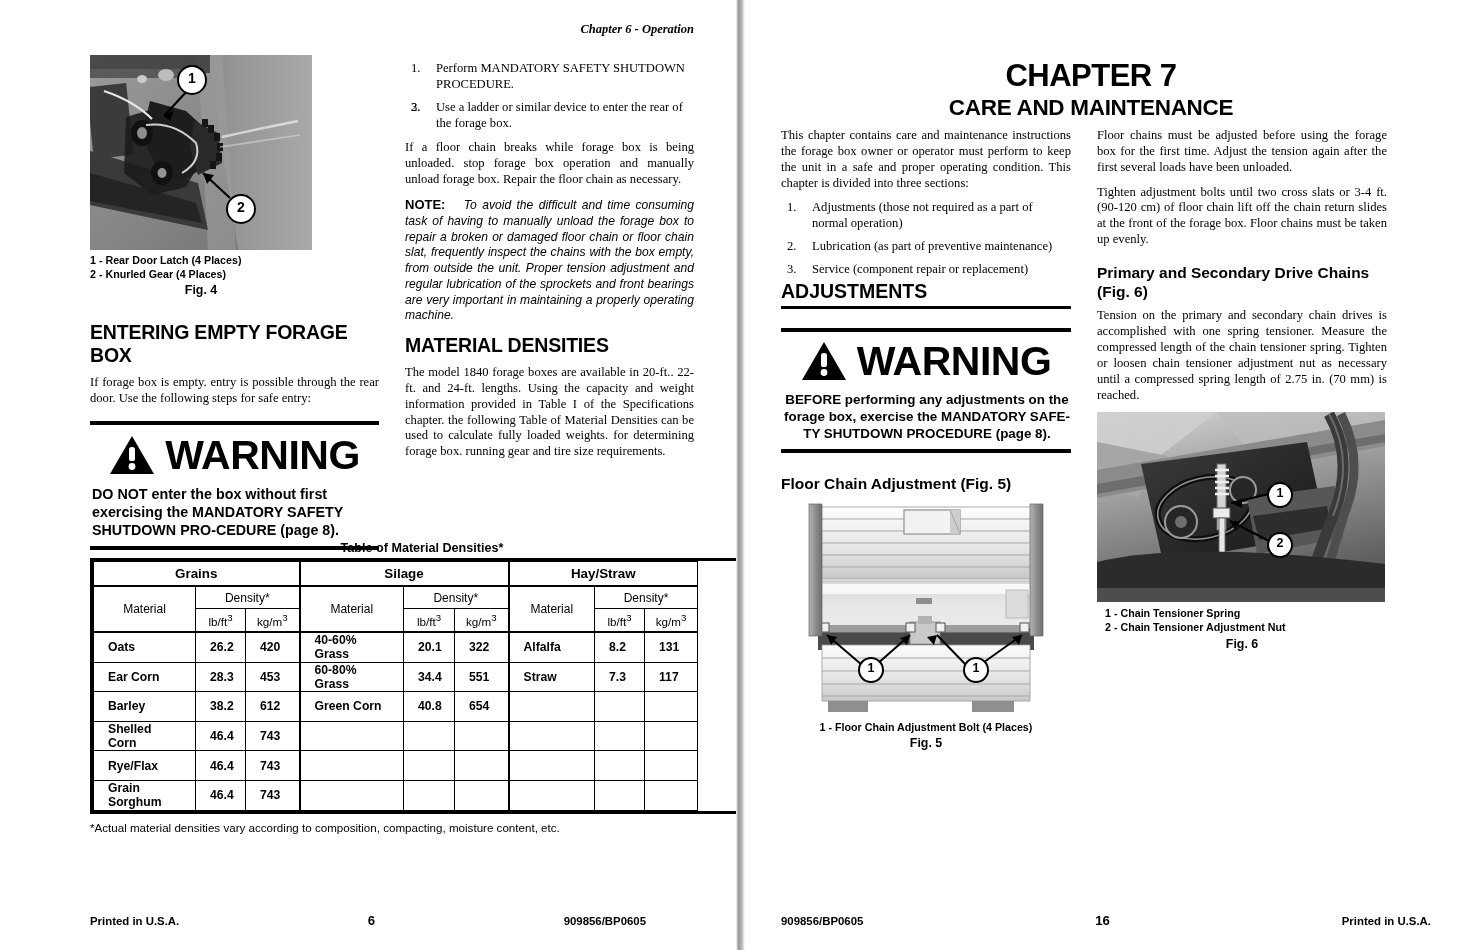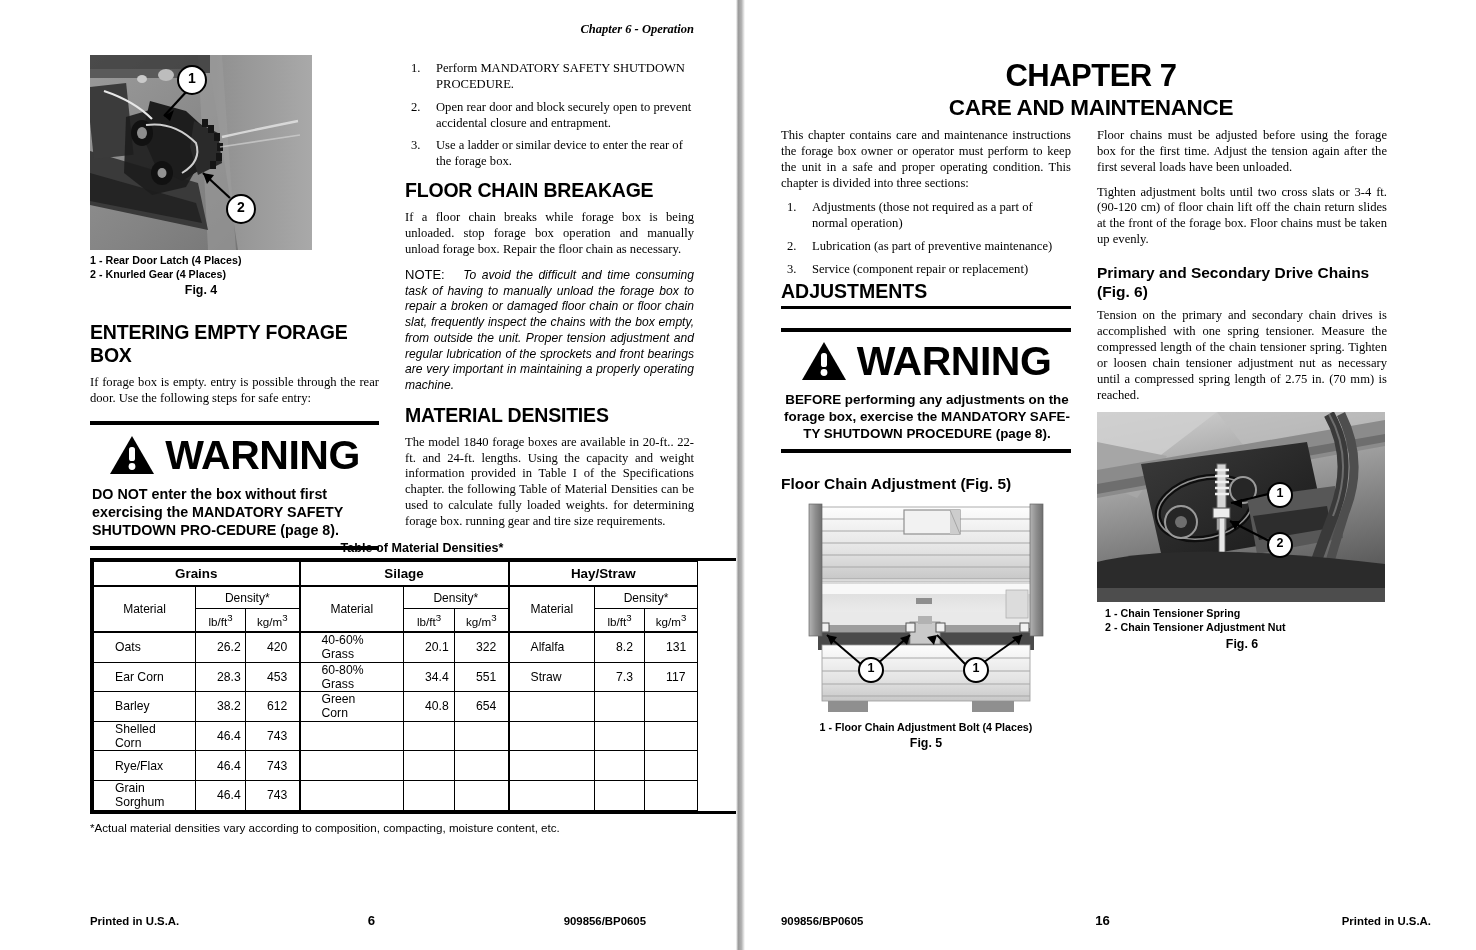--- a/index.html
+++ b/index.html
@@ -103,21 +103,21 @@
     font-family: "Liberation Sans", sans-serif;
     font-size: 12.1px;
     font-style: italic;
     line-height: 1.3;
     text-align: justify;
     margin: 0 0 9px 0;
     color: #000;
   }
   .note-p .note-lbl {
     font-style: normal;
-    font-weight: normal;
+    font-weight: bold;
     font-size: 13px;
   }
 
   
   .warnbox { margin: 4px 0 22px 0; }
   .warnbox .wb-rule {
     border-top: 4px solid #000;
     height: 0;
   }
   .warn-row {
@@ -204,21 +204,22 @@
     font-weight: normal;
     height: 22px;
     font-size: 11.6px;
     border-bottom: 2.6px solid #000;
   }
   table.densities .dens-head { border-bottom: 1.4px solid #000; }
   table.densities .mat-head { border-bottom: 2.6px solid #000; }
   table.densities td.cell {
     height: 28.6px;
     font-size: 12.2px;
-    padding: 0 21px;
+    padding: 0 14px;
+    font-weight: bold;
   }
   table.densities td.numc { }
   table.densities td.matc { text-align: left; }
   table.densities .sep-l { border-left: 2.6px solid #000; }
   .tbl-foot {
     font-family: "Liberation Sans", sans-serif;
     font-size: 11.6px;
     margin-top: 7px;
     color: #000;
   }
@@ -389,29 +390,27 @@
 
         <div class="col">
 
           <ol class="numlist" style="margin-top:6px;">
             <li>
               <span class="num">1.</span>
               <span>Perform MANDATORY SAFETY SHUTDOWN PROCEDURE.</span>
             </li>
             <li>
               <span class="num">2.</span>
-              <span>Open rear door and block securely open to prevent accidental closure and entrapment.</span>
             </li>
             <li>
               <span class="num">3.</span>
               <span>Use a ladder or similar device to enter the rear of the forage box.</span>
             </li>
           </ol>
 
-          <div class="head1" style="margin-top:6px;">FLOOR CHAIN BREAKAGE</div>
 
           <p class="body-text">If a floor chain breaks while forage box is being unloaded. stop forage box operation and manually unload forage box. Repair the floor chain as necessary.</p>
 
           <p class="note-p">
             <span class="note-lbl">NOTE:</span>
             <span style="display:inline-block;width:13px;"></span><span>To avoid the difficult and time consuming task of having to manually unload the forage box to repair a broken or damaged floor chain or floor chain slat, frequently inspect the chains with the box empty, from outside the unit. Proper tension adjustment and regular lubrication of the sprockets and front bearings are very important in maintaining a properly operating machine.</span>
           </p>
 
           <div class="head1" style="margin-top:10px;">MATERIAL DENSITIES</div>
 

